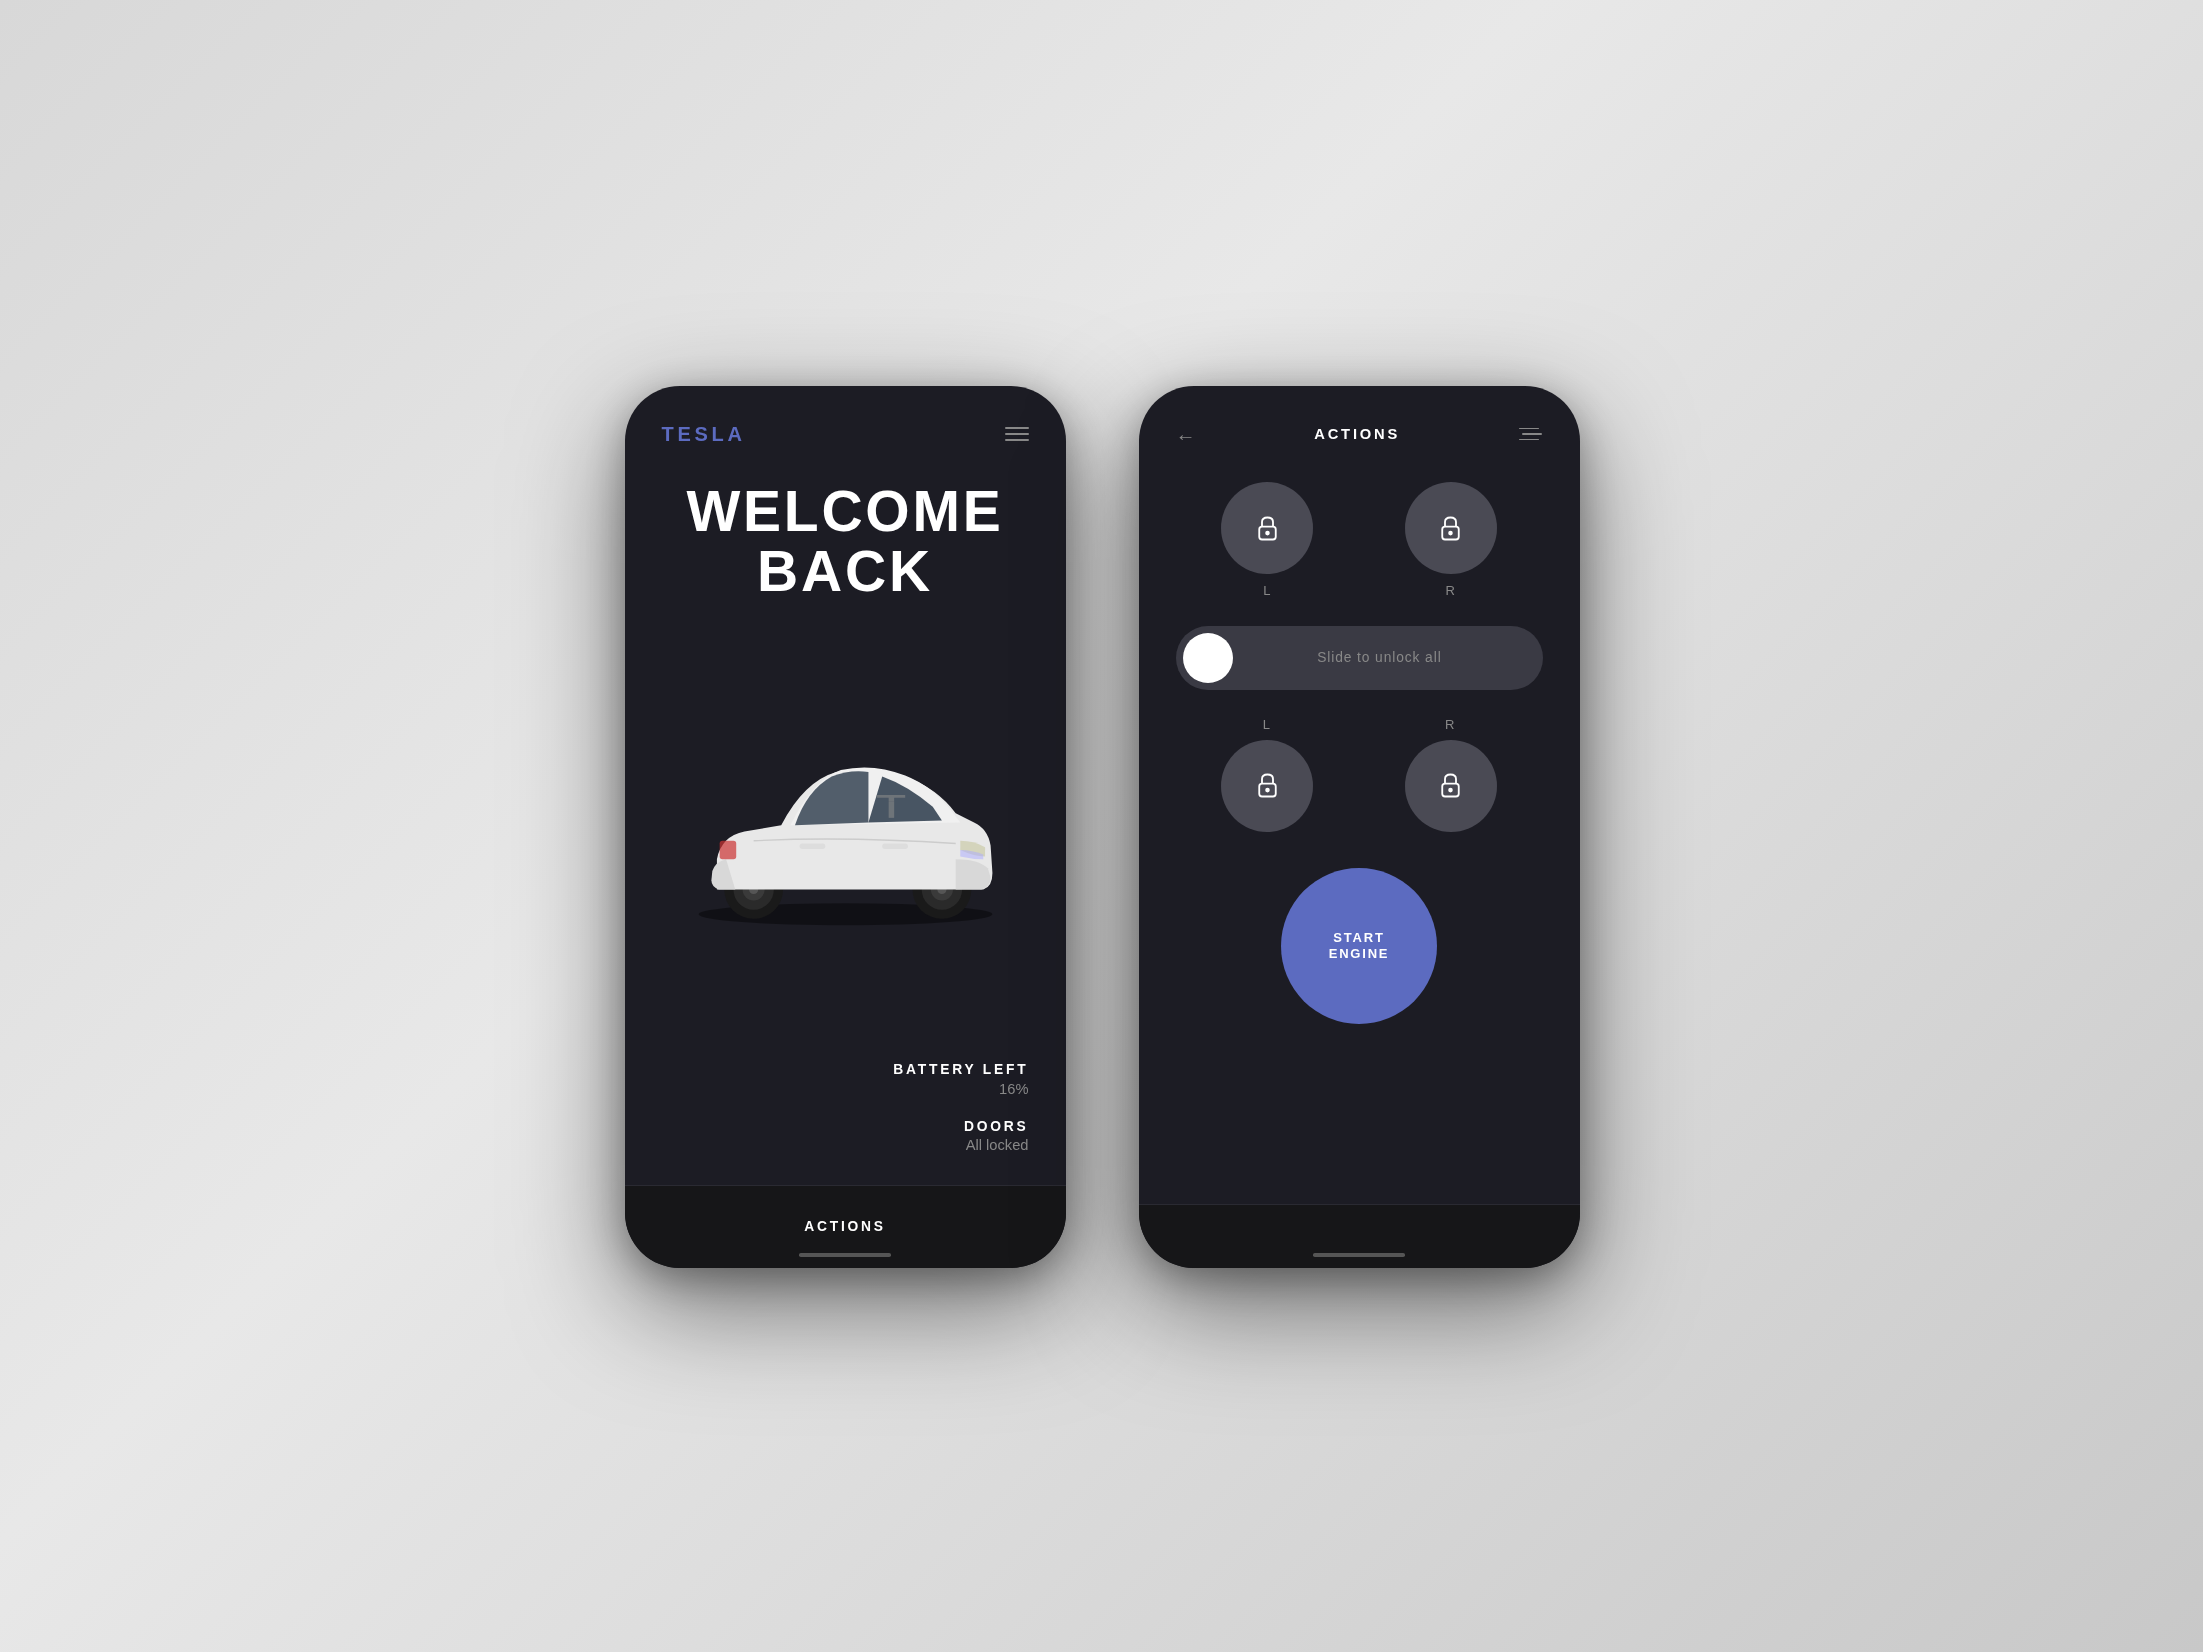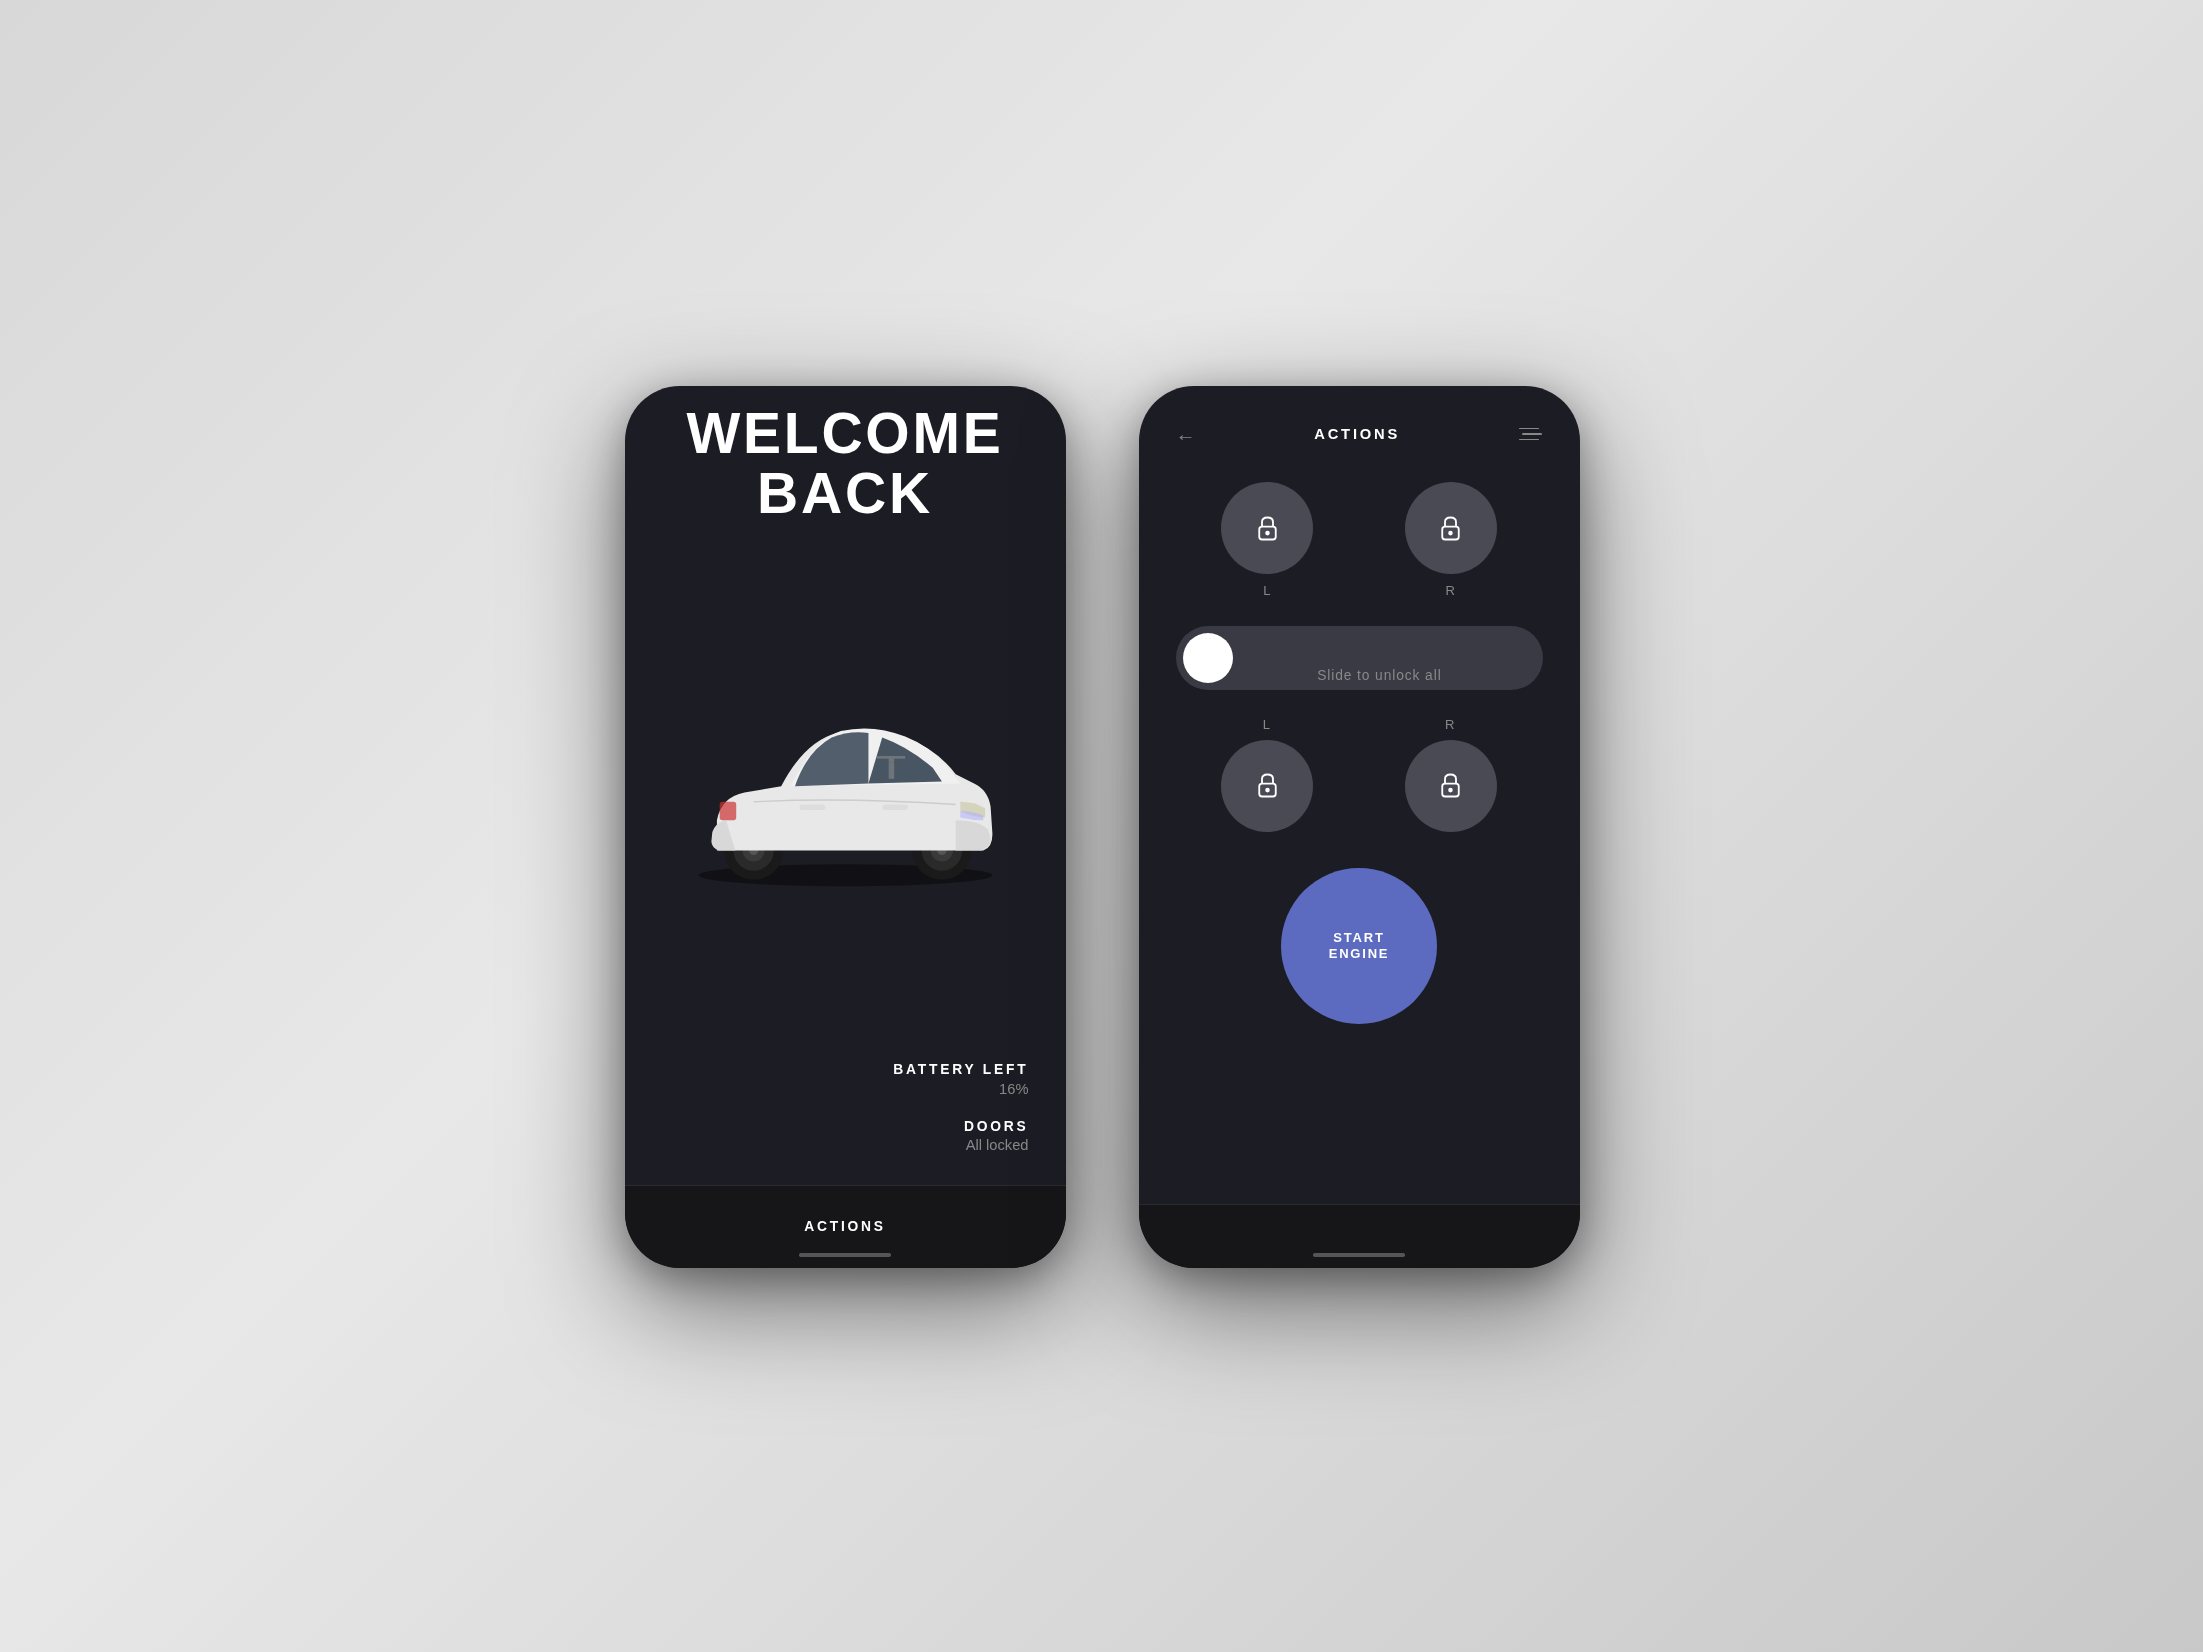--- a/index.html
+++ b/index.html
@@ -199,21 +199,21 @@
       width: 33px;
       height: 33px;
     }
 
     .slide-unlock-bar {
       width: 100%;
       height: 64px;
       background: #3a3a44;
       border-radius: 32px;
       display: flex;
-      align-items: flex-end;
+      align-items: center;
       padding: 7.3px;
       position: relative;
     }
 
     .slide-knob {
       width: 50px;
       height: 50px;
       border-radius: 50%;
       background: #ffffff;
       flex-shrink: 0;
@@ -257,20 +257,28 @@
       align-items: center;
       justify-content: center;
       background: #161618;
       border-top: 0.9px solid #2a2a32;
     }
   </style>
 </head>
 <body>
 
 <div class="phone phone-home">
+  <div class="top-bar">
+    <div class="tesla-logo" style="color: rgb(92, 107, 192);">TESLA</div>
+    <div class="hamburger-icon">
+      <span></span>
+      <span></span>
+      <span></span>
+    </div>
+  </div>
 
   <div class="welcome-section">
     <div class="welcome-text">
       <span>WELCOME</span><br>
       <span>BACK</span>
     </div>
   </div>
 
   <div class="car-image-section">
     <div class="car-svg-container">

